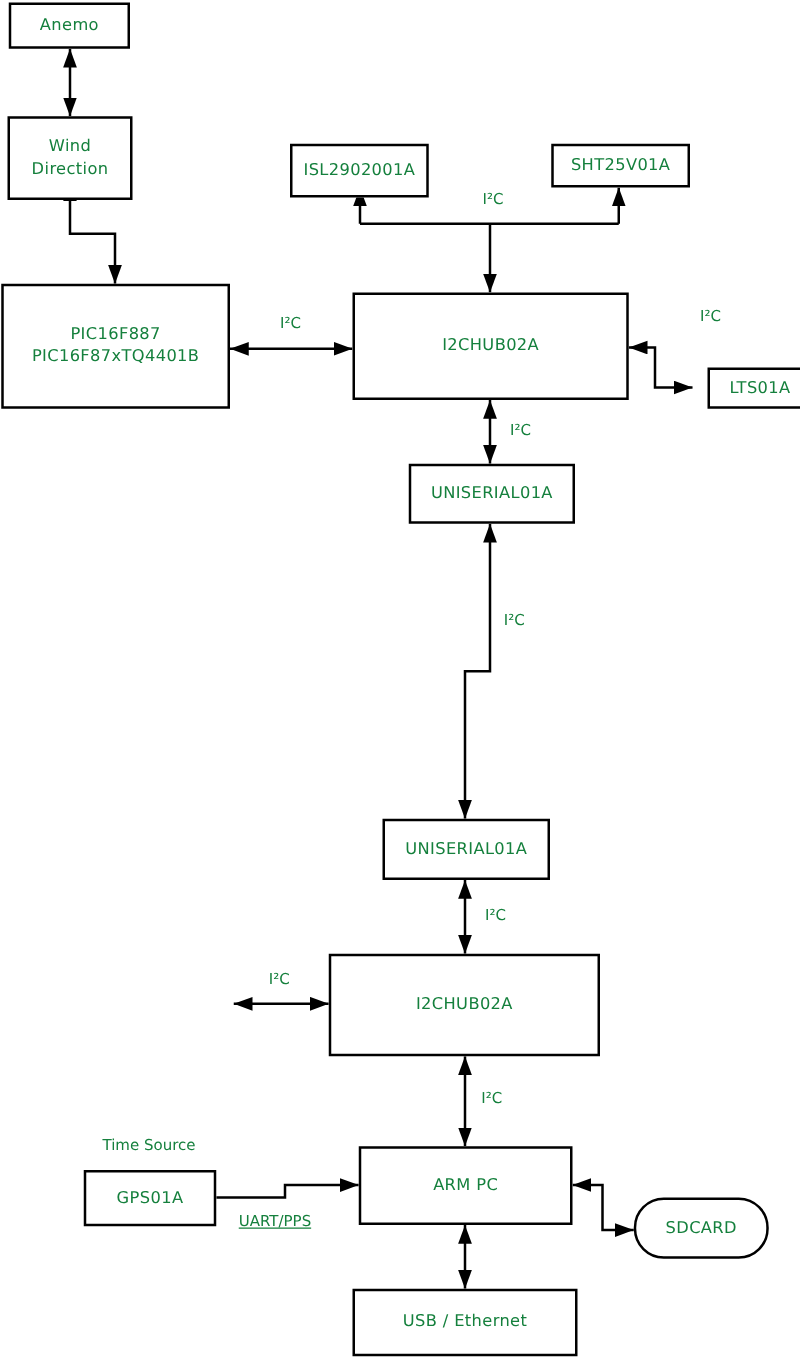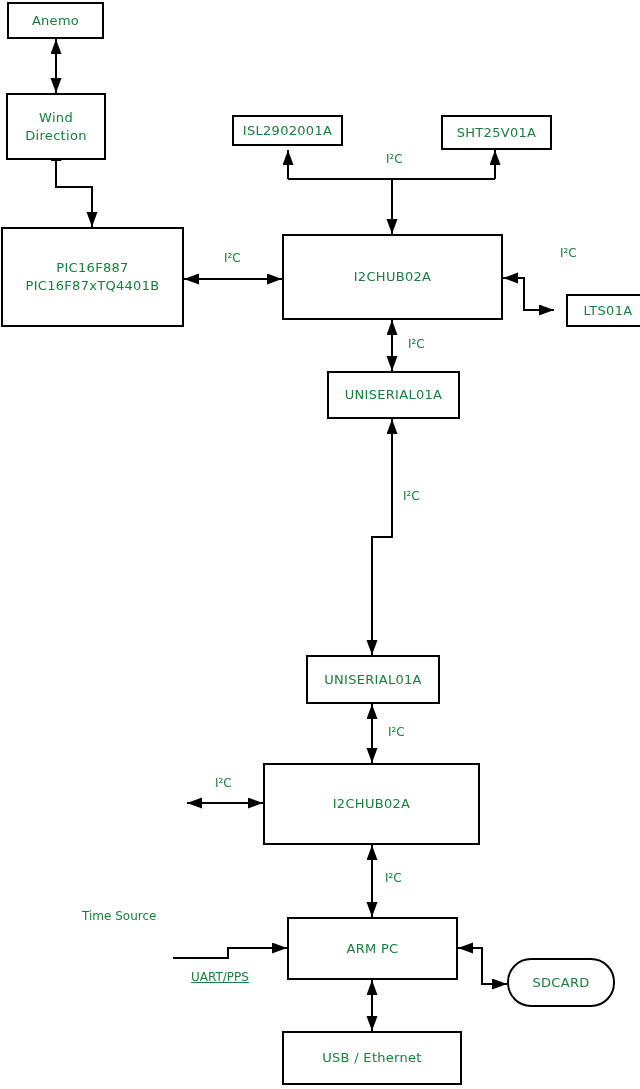--- a/index.html
+++ b/index.html
@@ -95,21 +95,21 @@
   <div class="node" style="left:6px; top:93px; width:100px; height:67px;">
     <span class="node-label">Wind
 Direction</span>
   </div>
 
   <div class="node" style="left:1px; top:227px; width:183px; height:100px;">
     <span class="node-label">PIC16F887
 PIC16F87xTQ4401B</span>
   </div>
 
-  <div class="node" style="left:232px; top:115px; width:111px; height:31px;">
+  <div class="node" style="left:232px; top:115px; width:111px; height:43px;">
     <span class="node-label">ISL2902001A</span>
   </div>
 
   <div class="node" style="left:441px; top:115px; width:111px; height:35px;">
     <span class="node-label">SHT25V01A</span>
   </div>
 
   <div class="node" style="left:282px; top:234px; width:221px; height:86px;">
     <span class="node-label">I2CHUB02A</span>
   </div>
@@ -124,20 +124,23 @@
 
   <div class="node" style="left:306px; top:655px; width:134px; height:49px;">
     <span class="node-label">UNISERIAL01A</span>
   </div>
 
 
   <div class="node" style="left:263px; top:763px; width:217px; height:82px;">
     <span class="node-label">I2CHUB02A</span>
   </div>
 
+  <div class="node" style="left:67px; top:936px; width:106px; height:45px;">
+    <span class="node-label">GPS01A</span>
+  </div>
 
   <div class="node" style="left:287px; top:917px; width:171px; height:63px;">
     <span class="node-label">ARM PC</span>
   </div>
 
   <div class="node" style="left:507px; top:958px; width:108px; height:49px;border-radius:24px;">
     <span class="node-label">SDCARD</span>
   </div>
 
   <div class="node" style="left:282px; top:1031px; width:180px; height:54px;">

